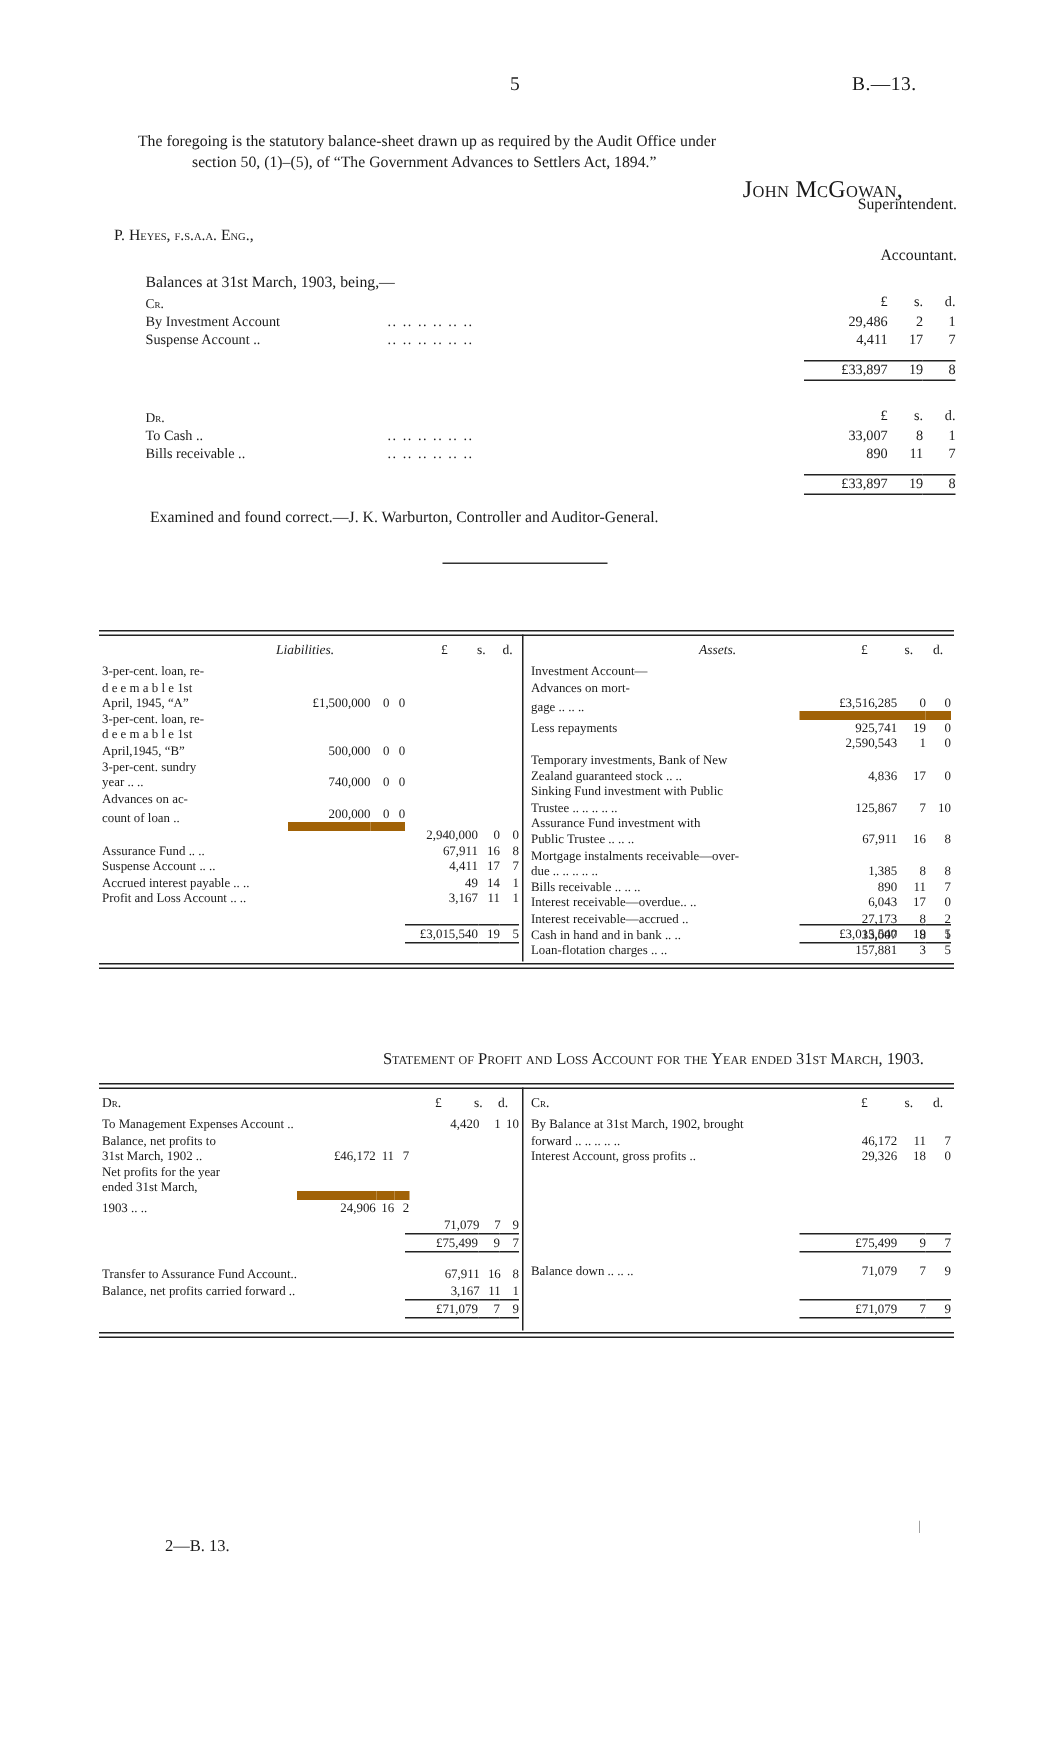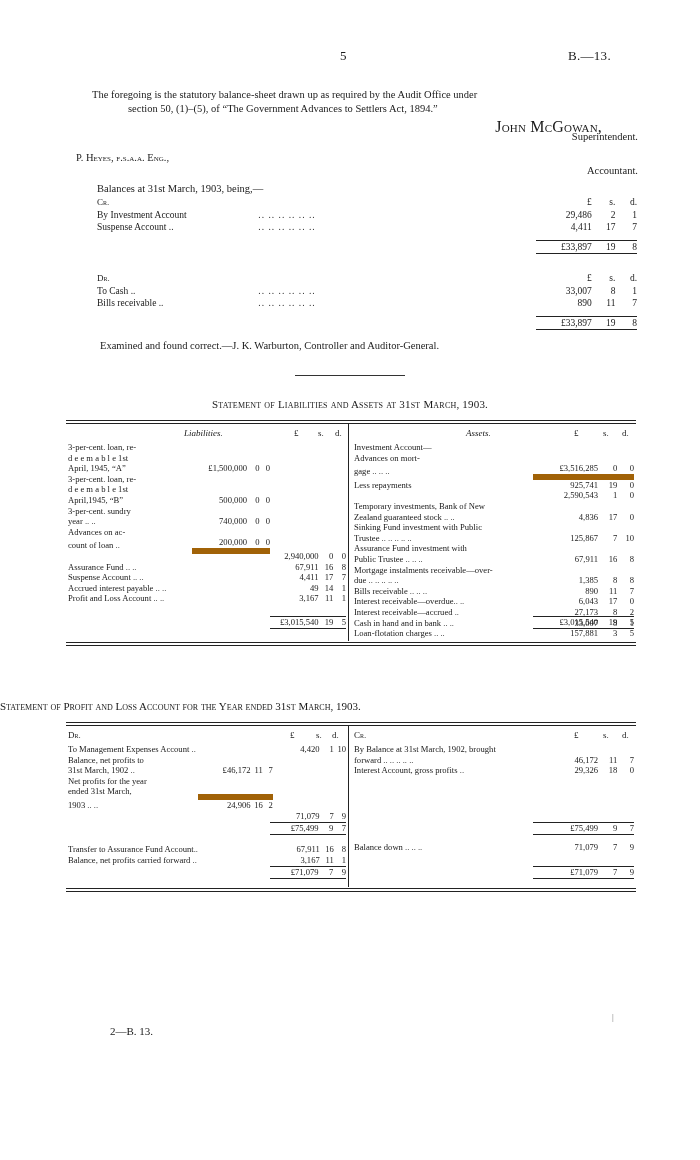--- a/index.html
+++ b/index.html
@@ -180,21 +180,21 @@
   .w-r2 { width: 54px; text-align: right; }
   .w-r3 { width: 16px; text-align: right; }
   .w-r4 { width: 14px; text-align: right; }
   .ul-top { border-top: 6px solid #a16207; }
   .ul-dbl { border-top: 1px solid #222; border-bottom: 1px solid #222; }
   
   .st2-title {
     position: absolute;
     left: 0; top: 700px;
     width: 616px;
-    text-align: left;
+    text-align: right;
     font-size: 11px;
   }
   .st2 {
     position: absolute;
     left: 66px;
     top: 722px;
     width: 570px;
     height: 170px;
   }
   .st2 .rule-top { position:absolute; left:0; top:0; width:570px; border-top:1px solid #222; }
@@ -305,21 +305,20 @@
       <td class="c-pound ul-dbl">£33,897</td>
       <td class="c-s ul-dbl">19</td>
       <td class="c-d ul-dbl">8</td>
     </tr>
   </tbody>
     </table>
 
   <div class="examined">Examined and found correct.—J. K. Warburton, Controller and Auditor-General.</div>
   <div class="divider"></div>
 
-  <div class="st1-title smallcap">Statement of Liabilities and Assets at 31st March, 1903.</div>
 
   <div class="st1">
     <div class="rule-top"></div>
     <div class="rule-top2"></div>
     <div class="vrule"></div>
     <div class="rule-bot"></div>
     <div class="rule-bot2"></div>
 
     <div class="sidehead" style="left:118px; top:8px;">Liabilities.</div>
     <div class="colhead" style="left:228px; top:8px;">£</div>

